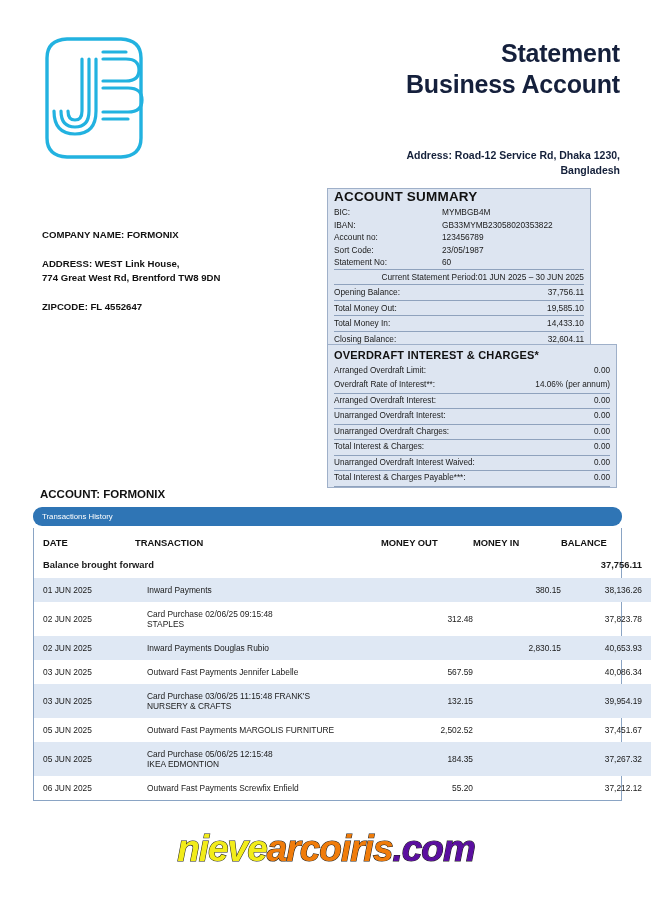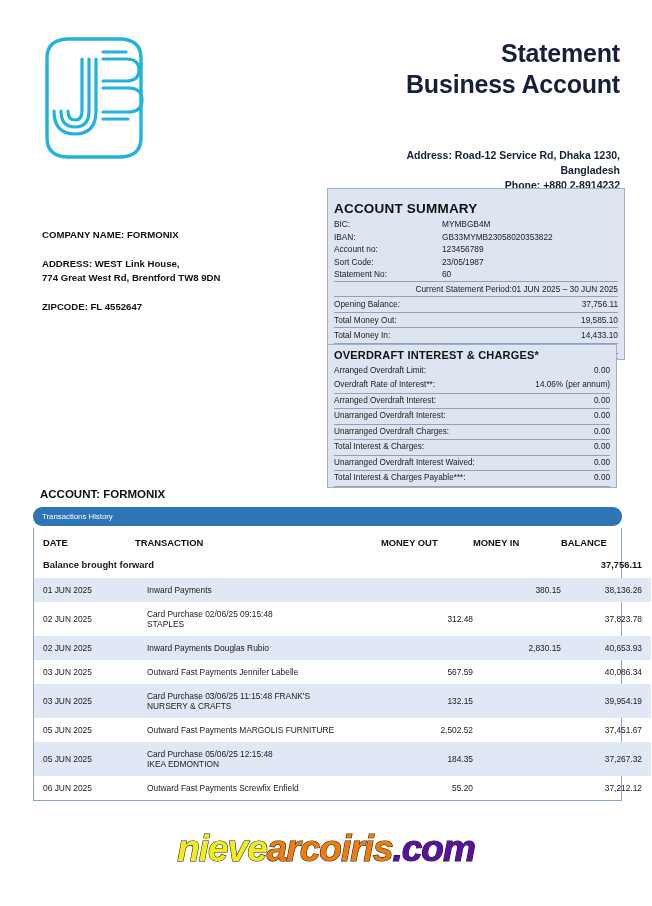--- a/index.html
+++ b/index.html
@@ -67,25 +67,25 @@
     color: #111;
     line-height: 1.45;
   }
   .company-info .blk { margin-bottom: 15px; }
 
   
   .summary-box {
     position: absolute;
     left: 327px;
     top: 188px;
-    width: 298px;
+    width: 264px;
     background: #dde5f1;
     border: 1px solid #9fb0c9;
     box-sizing: border-box;
-    padding: 12px 6px 0 6px;
+    padding: 0 6px 0 6px;
   }
   .box-title {
     font-size: 13.5px;
     font-weight: bold;
     color: #111;
     margin-bottom: 2px;
     letter-spacing: 0.2px;
   }
   .kv {
     display: flex;
@@ -246,21 +246,20 @@
   <div class="title-block">
     <div class="doc-title">
       <div>Statement</div>
       <div>Business Account</div>
     </div>
   </div>
 
   <div class="bank-contact">
     <div>Address: Road-12 Service Rd, Dhaka 1230,</div>
     <div>Bangladesh</div>
-    <div>Phone:  +880 2-8914232</div>
   </div>
 </div>
 
 <div class="company-info">
   <div class="blk">COMPANY NAME: FORMONIX</div>
   <div class="blk">
     <div>ADDRESS: WEST Link House,</div>
     <div>774 Great West Rd, Brentford TW8 9DN</div>
   </div>
   <div class="blk">ZIPCODE: FL 4552647</div>

